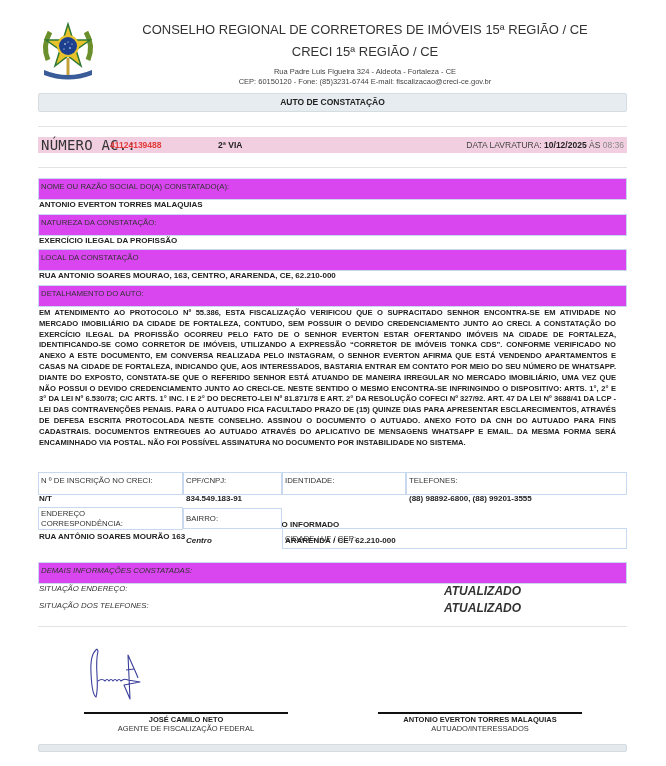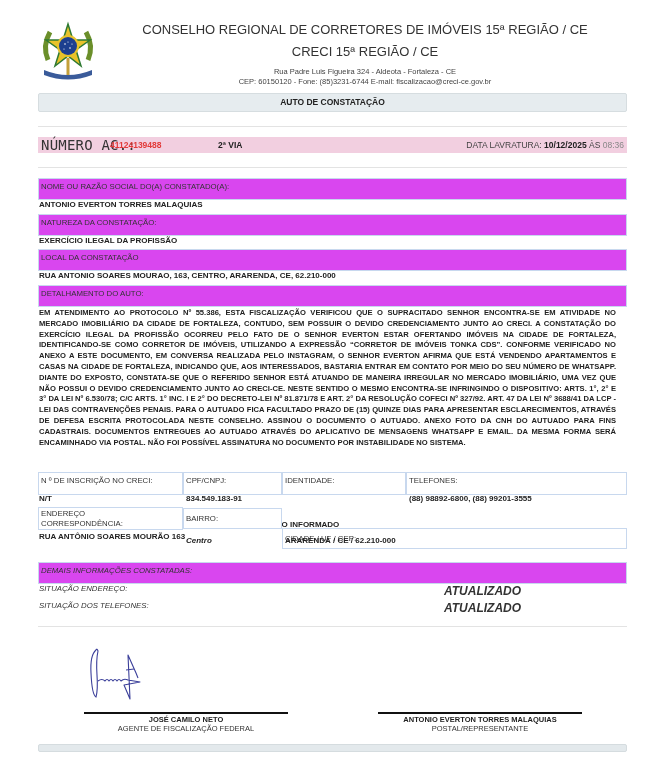--- a/index.html
+++ b/index.html
@@ -165,16 +165,16 @@
     <path d="M10 36 Q14 33 17 36 Q19 33 21 36 Q23 33 25 36 Q27 33 29 36 Q31 33 33 36 Q36 33 40 35 L52 37 L36 40 L42 54 L40 10 L48 28 L50 33" stroke="#3b3f9a" stroke-width="1.1" fill="none" stroke-linejoin="round"></path>
     <path d="M38 25 L46 24" stroke="#3b3f9a" stroke-width="1" fill="none"></path>
   </svg>
 
   <div class="sig-line" style="left:84px; top:712px; width:204px;"></div>
   <div class="sig-name" style="left:84px; top:715px; width:204px;">JOSÉ CAMILO NETO</div>
   <div class="sig-role" style="left:84px; top:724px; width:204px;">AGENTE DE FISCALIZAÇÃO FEDERAL</div>
 
   <div class="sig-line" style="left:378px; top:712px; width:204px;"></div>
   <div class="sig-name" style="left:378px; top:715px; width:204px;">ANTONIO EVERTON TORRES MALAQUIAS</div>
-  <div class="sig-role" style="left:378px; top:724px; width:204px;">POSTAL/REPRESENTANTE</div>
+  <div class="sig-role" style="left:378px; top:724px; width:204px;">AUTUADO/INTERESSADOS</div>
 
   <div class="footer-bar"></div>
 </div>
 
 </body></html>

